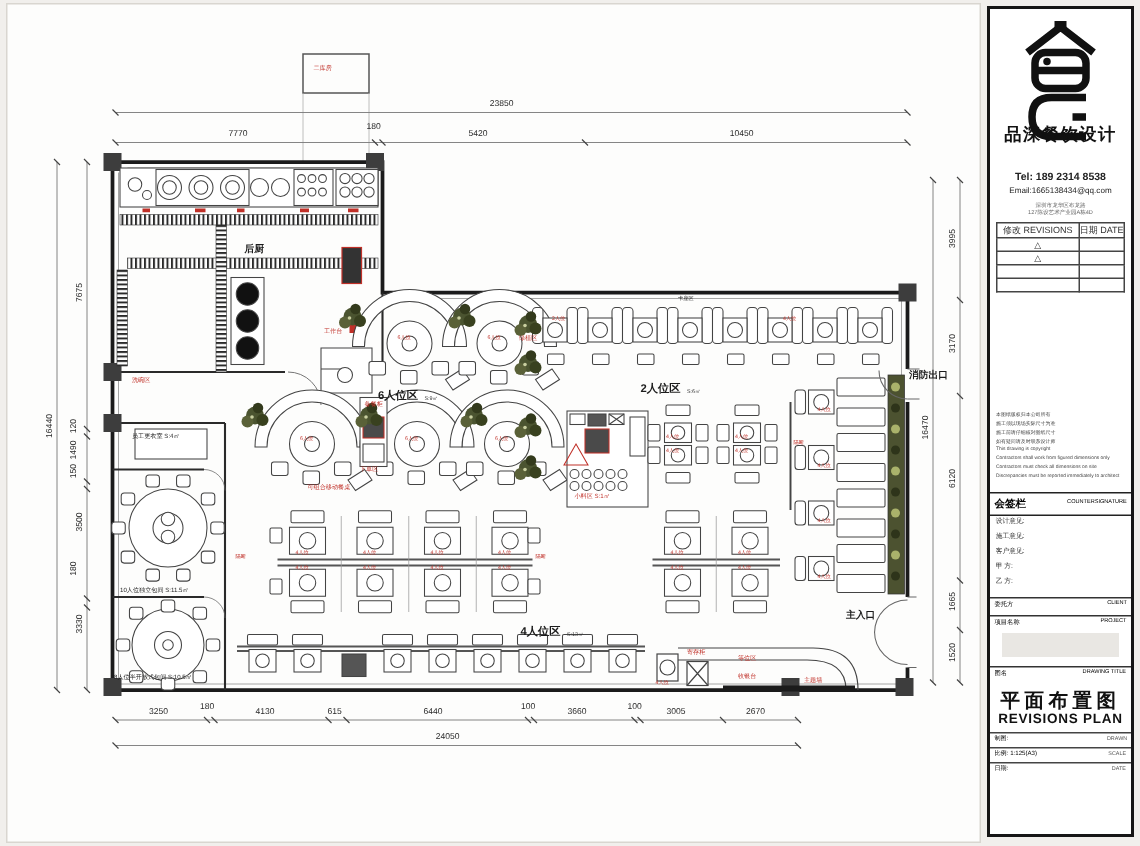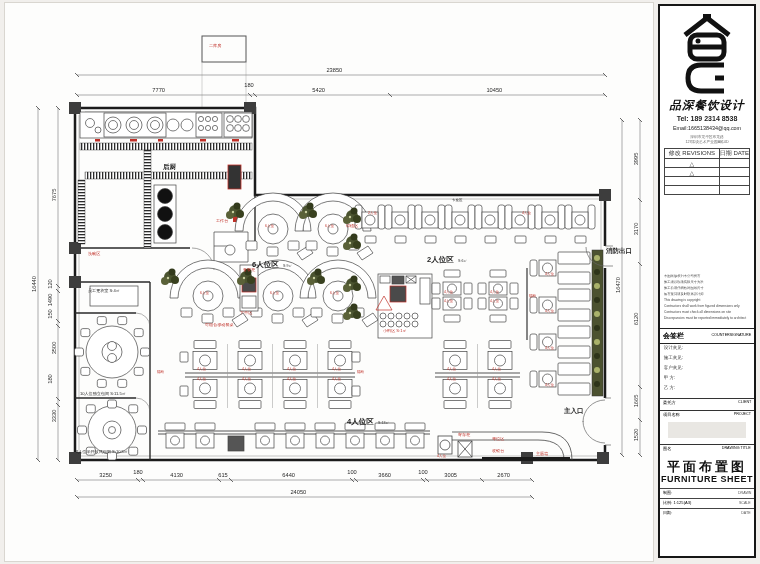--- a/index.html
+++ b/index.html
@@ -473,21 +473,21 @@
 
 <div id="panel">
   <svg class="pc" style="top:8px;left:17px;width:60px;height:80px;" viewBox="0 0 60 80">
     <rect x="26" y="0" width="8" height="6" fill="#111"></rect>
     <path d="M8,21 L30,4 L52,21" stroke="#111" stroke-width="5" fill="none"></path>
     <rect x="13" y="21" width="34" height="24" rx="7" stroke="#111" stroke-width="5" fill="none"></rect>
     <line x1="13" y1="33" x2="47" y2="33" stroke="#111" stroke-width="5"></line>
     <circle cx="21" cy="27" r="2.5" fill="#111"></circle>
     <path d="M47,51 H24 Q11,51 11,64 Q11,77 24,77 H47 M47,64 H38" stroke="#111" stroke-width="5" fill="none"></path>
   </svg>
-  <div class="pc" id="company" style="top:92px;font-style:italic;">品深餐饮设计</div>
+  <div class="pc" id="company" style="top:76px;">品深餐饮设计</div>
   <div class="pc" id="tel" style="top:109px;">Tel: 189 2314 8538</div>
   <div class="pc" id="email" style="top:119px;">Email:1665138434@qq.com</div>
   <div class="pc addr" style="top:128px;">深圳市龙华区布龙路</div>
   <div class="pc addr" style="top:133px;">127陈设艺术产业园A栋4D</div>
 
   <table class="rev" style="position:absolute;top:142px;left:4px;">
     <tbody>
         <tr>
           <td style="width:58px;"><span class="tiny">修改 REVISIONS</span></td>
         <td><span class="tiny">日期 DATE</span></td>
@@ -542,21 +542,21 @@
     <span class="cn">项目名称</span>
       <span class="en">PROJECT</span>
   </div>
   <div style="position:absolute;top:416px;left:8px;width:78px;height:16px;background:#e9e7e3;"></div>
 
   <div class="prow tworow" style="top:438px;">
     <span class="cn">图名</span>
       <span class="en">DRAWING TITLE</span>
   </div>
   <div class="pc" id="bigtitle" style="top:452px;">平面布置图</div>
-  <div class="pc" id="entitle" style="top:468px;">FURNITURE SHEET</div>
+  <div class="pc" id="entitle" style="top:468px;">REVISIONS PLAN</div>
 
   <div class="prow meta" style="top:482px;">
     <span class="l">制图:</span>
       <span class="r">DRAWN</span>
   </div>
   <div class="prow meta" style="top:492px;">
     <span class="l">比例: 1:125(A3)</span>
       <span class="r">SCALE</span>
   </div>
   <div class="prow meta" style="top:502px;">

